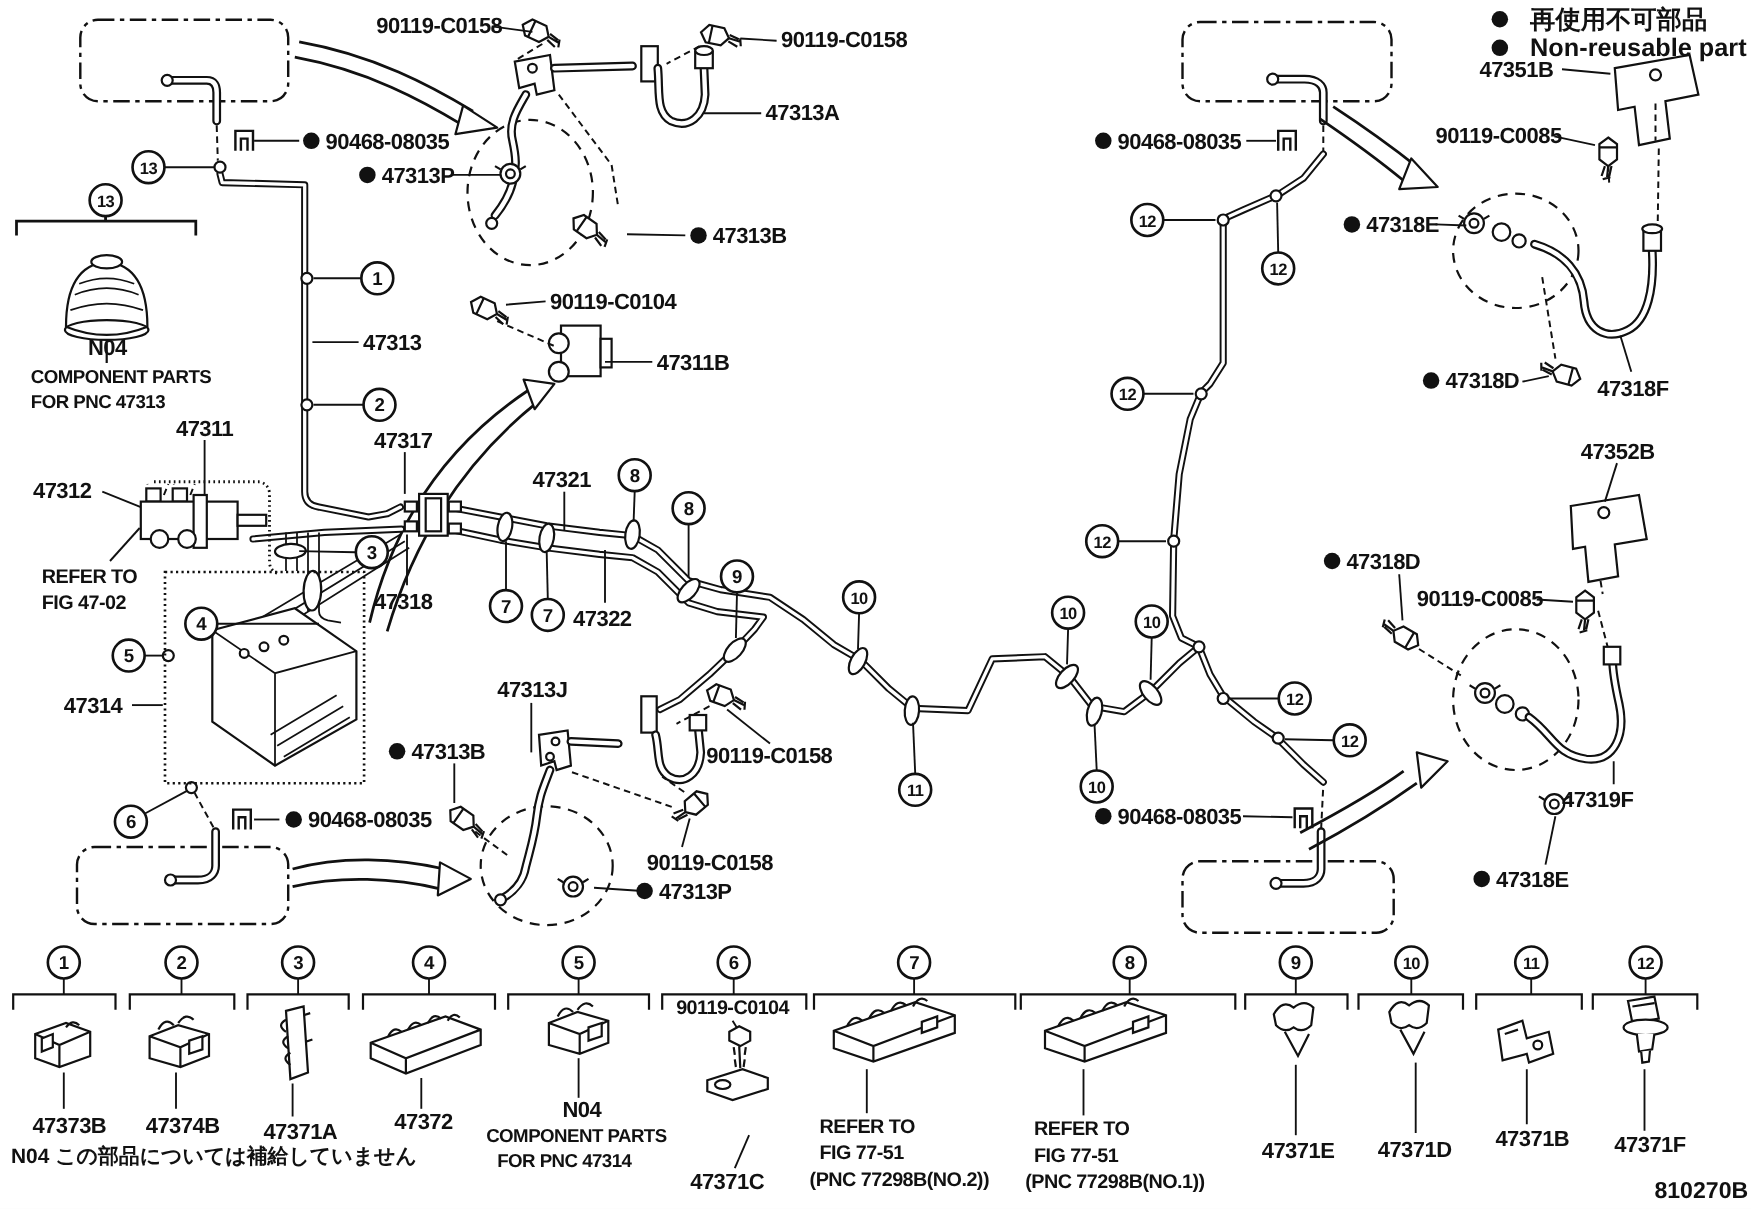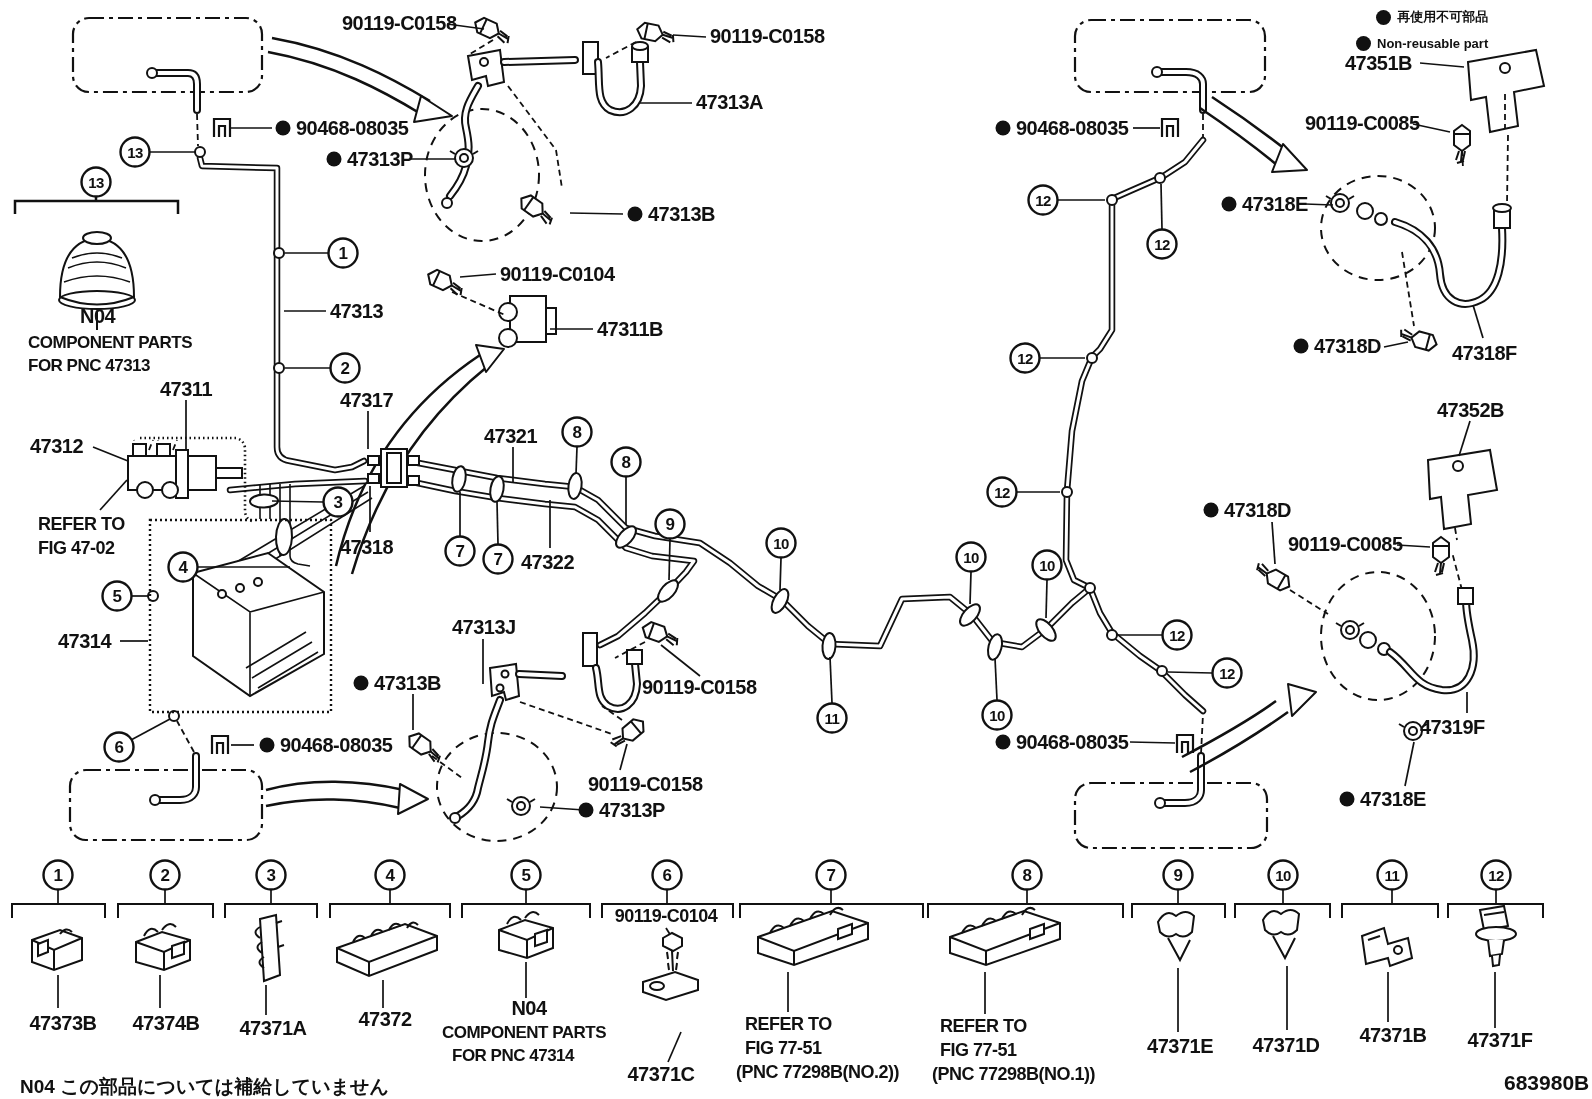--- a/index.html
+++ b/index.html
@@ -16,21 +16,21 @@
   .s25{stroke:#111;stroke-width:2.5;fill:none;}
   .lead{stroke:#111;stroke-width:1.7;fill:none;}
   .dash{stroke:#111;stroke-width:1.8;fill:none;stroke-dasharray:6 4;}
   .dots{stroke:#111;stroke-width:2.6;fill:none;stroke-dasharray:1.5 3;}
   .ddbox{stroke:#111;stroke-width:2.2;fill:none;stroke-dasharray:15 5 4 5;}
   .dashell{stroke:#111;stroke-width:2;fill:none;stroke-dasharray:9 7;}
   .part{fill:#fff;stroke:#111;stroke-width:2;}
   .jdot{fill:#fff;stroke:#111;stroke-width:2;}
   .ahead{fill:#fff;stroke:#111;stroke-width:2;stroke-linejoin:round;}
   .overlay{position:absolute;color:#111;font-weight:bold;white-space:nowrap;}
-  .legend-row{display:flex;align-items:center;gap:6px;height:26px;font-size:13px;justify-content:flex-end;}
+  .legend-row{display:flex;align-items:center;gap:20px;height:26px;font-size:23px;}
   .legend-dot{width:15px;height:15px;border-radius:50%;background:#111;flex:0 0 auto;}
   .note-line{font-size:19px;height:26px;}
   .code{font-size:21px;letter-spacing:0;}
 </style>
 </head>
 <body>
 
 <div class="stage">
 
 <svg id="art" width="1592" height="1099" viewBox="0 0 1592 1099">
@@ -726,19 +726,19 @@
   <div class="legend-row">
         <span class="legend-dot"></span>
     <span>再使用不可部品</span>
       </div>
   <div class="legend-row">
         <span class="legend-dot"></span>
     <span>Non-reusable part</span>
       </div>
 </div>
 
-<div class="overlay" style="left:20px;top:1038px;margin-top:36px;">
+<div class="overlay" style="left:10px;top:1038px;">
   <div class="note-line">N04 この部品については補給していません</div>
 </div>
 
-<div class="overlay code" style="left:1504px;top:1071px;">683980B</div>
+<div class="overlay code" style="left:1504px;top:1071px;">810270B</div>
 
 </div>
 
 </body></html>

